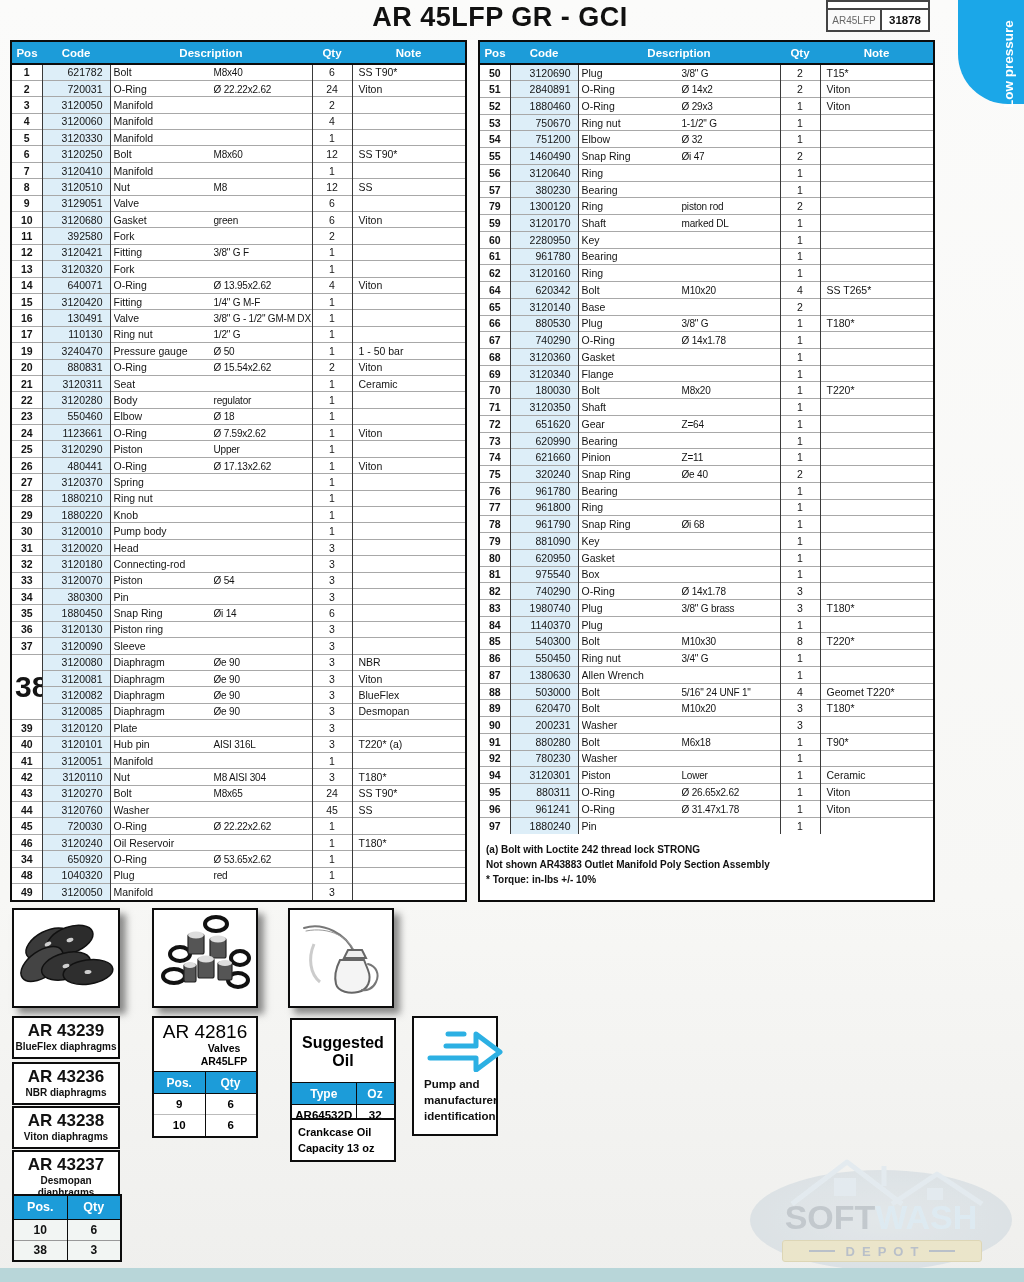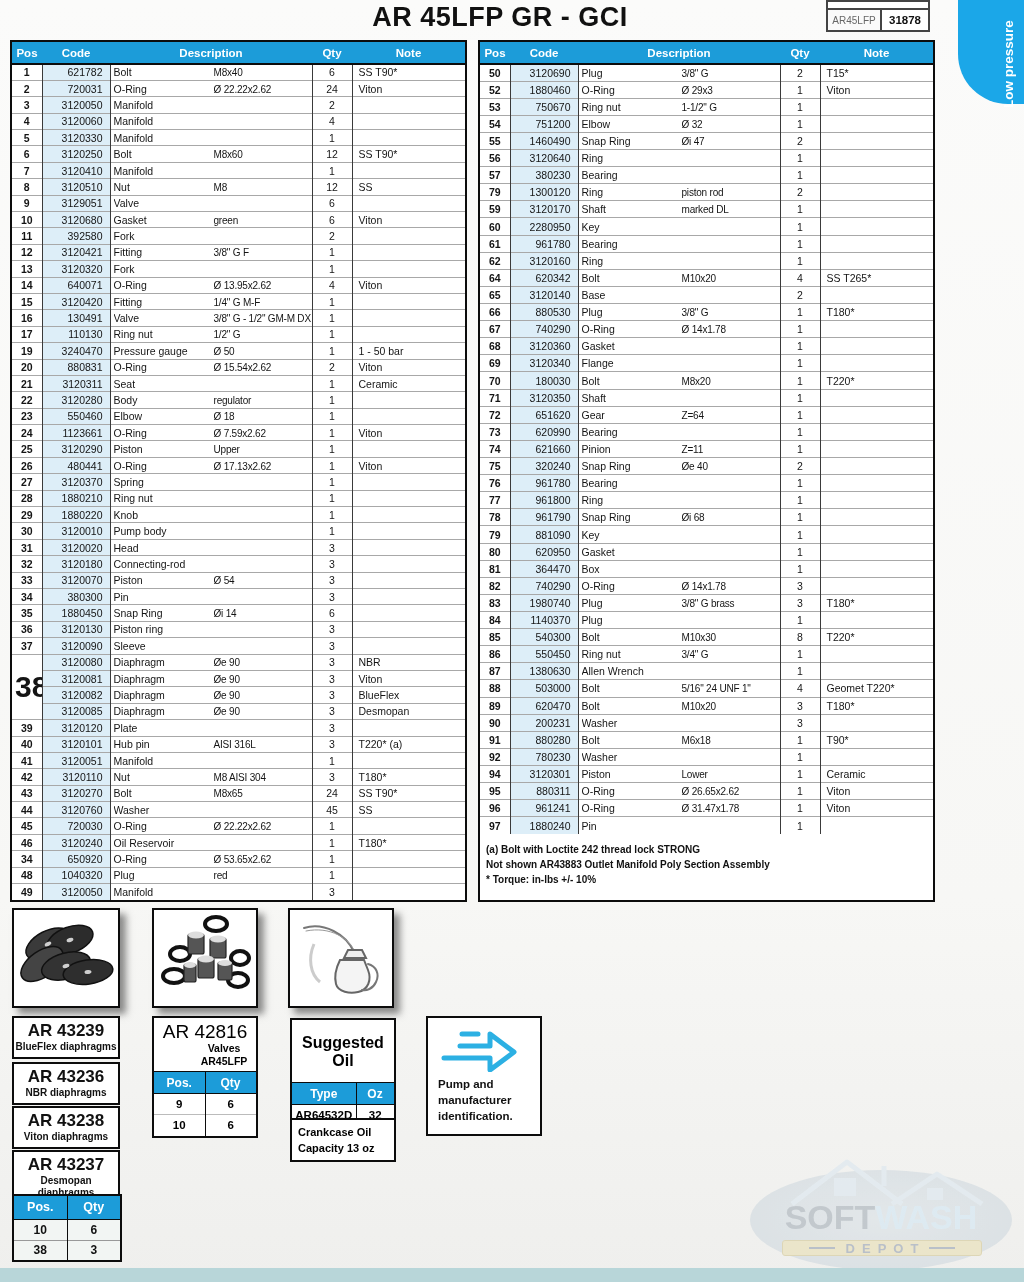--- a/index.html
+++ b/index.html
@@ -119,21 +119,21 @@
   .watermark { position:absolute; left:742px; top:1152px; width:278px; height:122px; opacity:0.55; }
   .wm-oval {
     position:absolute; left:8px; top:18px; width:262px; height:100px; border-radius:50%;
     background:radial-gradient(ellipse at center, #c6d4df 0%, #b3c4d2 70%, #aabccd 100%);
     opacity:0.6;
   }
   .wm-roofs { position:absolute; left:30px; top:0; }
   .wm-text { position:absolute; left:0; top:48px; width:100%; text-align:center; font-weight:bold; font-size:34px; letter-spacing:0; line-height:34px; }
   .wm-soft { color:#9ea9b3; } .wm-wash { color:#cfe6f5; }
   .wm-banner {
-    position:absolute; left:40px; top:88px; width:200px; height:16px; background:#e7ddae;
+    position:absolute; left:40px; top:88px; width:200px; height:22px; background:#e7ddae;
     border:1px solid #cfc28a; border-radius:3px; display:flex; align-items:center; justify-content:center; gap:4px;
   }
   .wm-banner span { color:#8d99ab; font-weight:bold; font-size:13px; letter-spacing:7px; padding-left:7px; }
   .wm-dash { width:26px; height:2px; background:#8d99ab; }
 
   .bottom-strip { position:absolute; left:0; bottom:0; width:100%; height:14px; background:#b8d6d9; }
 </style>
 </head>
 <body>
 
@@ -550,20 +550,27 @@
       </thead>
       <tbody>
           <tr>
             <td class="c-pos">50</td>
             <td class="c-code">3120690</td>
             <td class="c-desc"><span class="p-name">Plug</span><span class="p-size">3/8" G</span></td>
             <td class="c-qty">2</td>
             <td class="c-note">T15*</td>
           </tr>
           <tr>
+            <td class="c-pos">51</td>
+            <td class="c-code">2840891</td>
+            <td class="c-desc"><span class="p-name">O-Ring</span><span class="p-size">Ø 14x2</span></td>
+            <td class="c-qty">2</td>
+            <td class="c-note">Viton</td>
+          </tr>
+          <tr>
             <td class="c-pos">52</td>
             <td class="c-code">1880460</td>
             <td class="c-desc"><span class="p-name">O-Ring</span><span class="p-size">Ø 29x3</span></td>
             <td class="c-qty">1</td>
             <td class="c-note">Viton</td>
           </tr>
           <tr>
             <td class="c-pos">53</td>
             <td class="c-code">750670</td>
             <td class="c-desc"><span class="p-name">Ring nut</span><span class="p-size">1-1/2" G</span></td>
@@ -747,21 +754,21 @@
           </tr>
           <tr>
             <td class="c-pos">80</td>
             <td class="c-code">620950</td>
             <td class="c-desc"><span class="p-name">Gasket</span><span class="p-size"></span></td>
             <td class="c-qty">1</td>
             <td class="c-note"></td>
           </tr>
           <tr>
             <td class="c-pos">81</td>
-            <td class="c-code">364470</td>
+            <td class="c-code">975540</td>
             <td class="c-desc"><span class="p-name">Box</span><span class="p-size"></span></td>
             <td class="c-qty">1</td>
             <td class="c-note"></td>
           </tr>
           <tr>
             <td class="c-pos">82</td>
             <td class="c-code">740290</td>
             <td class="c-desc"><span class="p-name">O-Ring</span><span class="p-size">Ø 14x1.78</span></td>
             <td class="c-qty">3</td>
             <td class="c-note"></td>
@@ -1020,21 +1027,21 @@
           </tr>
         </tbody>
     </table>
   </div>
 
   <div class="crank-box" style="left:290px; top:1118px; width:106px;">
     <div>Crankcase Oil</div>
     <div>Capacity  13 oz</div>
   </div>
 
-  <div class="pump-box" style="left:426px; top:1016px; width:116px; height:120px;">
+  <div class="pump-box" style="left:412px; top:1016px; width:86px; height:120px;">
     <svg width="84" height="46" viewBox="0 0 84 46">
       <g fill="none" stroke="#2cb0e3" stroke-width="5" stroke-linejoin="round" stroke-linecap="round">
         <path d="M24 8 L40 8"></path>
         <path d="M22 20 L52 20 L52 8 L76 26 L52 44 L52 32 L6 32"></path>
       </g>
     </svg>
     <div class="pump-text">
       <div>Pump and</div>
       <div>manufacturer</div>
       <div>identification.</div>

